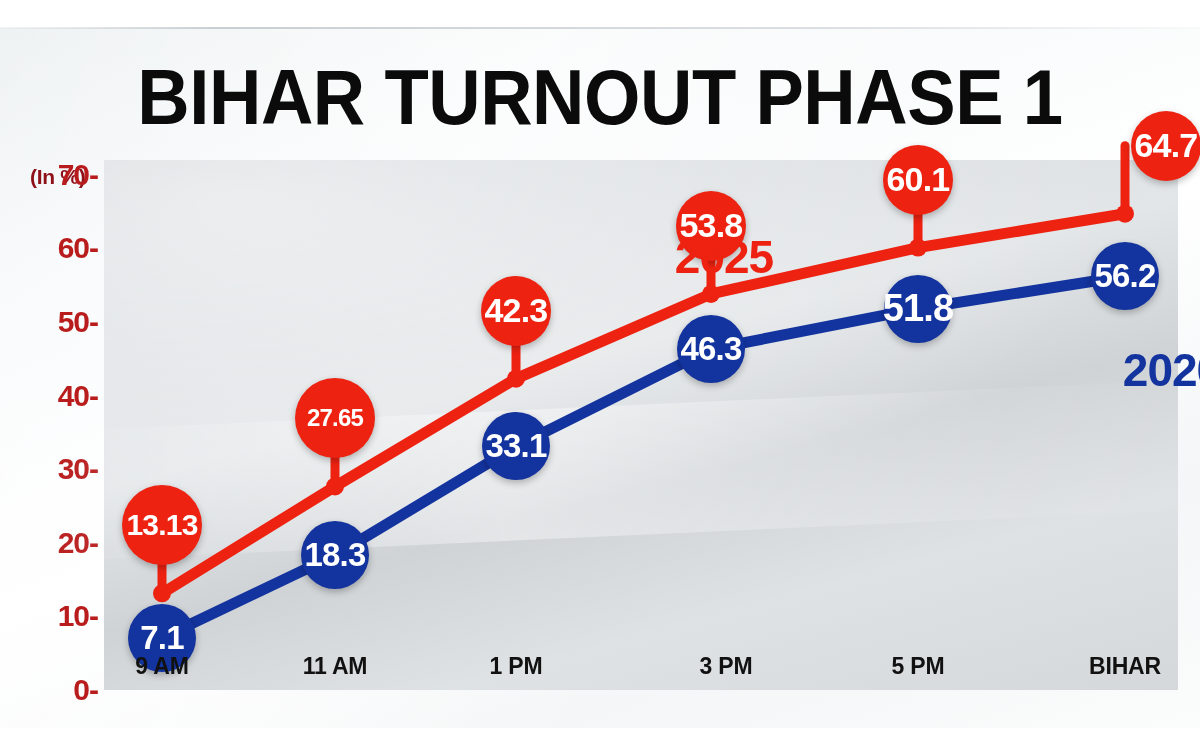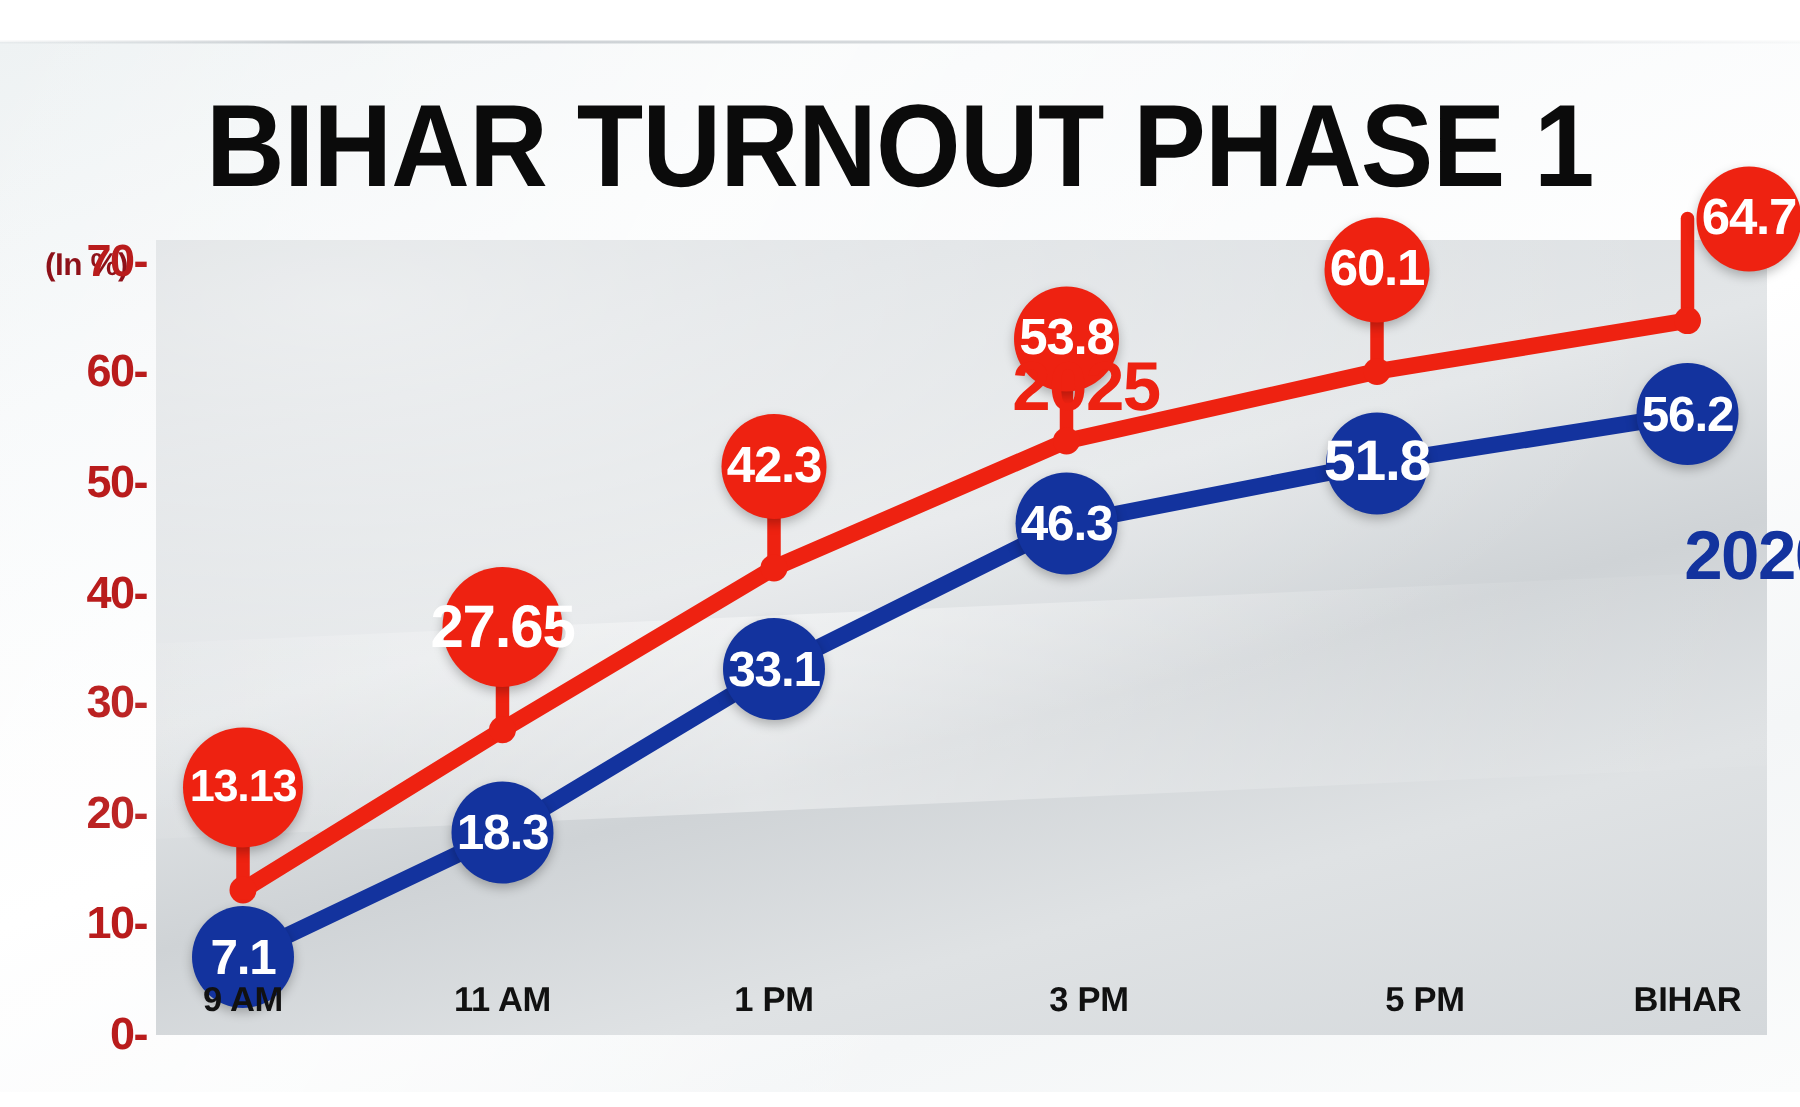--- a/index.html
+++ b/index.html
@@ -223,39 +223,39 @@
           <circle cx="231" cy="395.2916666666667" r="7" fill="#13339e"></circle>
           <circle cx="412" cy="286.3472222222222" r="7" fill="#13339e"></circle>
           <circle cx="607" cy="189.1805555555556" r="7" fill="#13339e"></circle>
           <circle cx="814" cy="148.69444444444446" r="7" fill="#13339e"></circle>
           <circle cx="1021" cy="116.30555555555554" r="7" fill="#13339e"></circle>
         </g>
     </svg>
 
     <div id="bubbles">
         <div class="bubble red" style="left: 58px; top: 365.349px; width: 80px; height: 80px; font-size: 30px;">13.13</div>
-        <div class="bubble red" style="left: 231px; top: 258.465px; width: 80px; height: 80px; font-size: 40px;">27.65</div>
+        <div class="bubble red" style="left: 231px; top: 258.465px; width: 80px; height: 80px; font-size: 24px;">27.65</div>
         <div class="bubble red" style="left: 412px; top: 150.625px; width: 70px; height: 70px; font-size: 34px;">42.3</div>
         <div class="bubble red" style="left: 607px; top: 65.9722px; width: 70px; height: 70px; font-size: 34px;">53.8</div>
         <div class="bubble red" style="left: 814px; top: 19.5972px; width: 70px; height: 70px; font-size: 34px;">60.1</div>
         <div class="bubble red" style="left: 1021px; top: -14.2639px; width: 70px; height: 70px; font-size: 34px; margin-left: 41px;">64.7</div>
         <div class="bubble blue" style="left: 58px; top: 477.736px; width: 68px; height: 68px; font-size: 33px;">7.1</div>
         <div class="bubble blue" style="left: 231px; top: 395.292px; width: 68px; height: 68px; font-size: 33px;">18.3</div>
         <div class="bubble blue" style="left: 412px; top: 286.347px; width: 68px; height: 68px; font-size: 33px;">33.1</div>
         <div class="bubble blue" style="left: 607px; top: 189.181px; width: 68px; height: 68px; font-size: 33px;">46.3</div>
         <div class="bubble blue" style="left: 814px; top: 148.694px; width: 68px; height: 68px; font-size: 38px;">51.8</div>
         <div class="bubble blue" style="left: 1021px; top: 116.306px; width: 68px; height: 68px; font-size: 33px;">56.2</div>
       </div>
 
     <div id="xaxis">
         <div class="xtick" style="left: 58px;">9 AM</div>
         <div class="xtick" style="left: 231px;">11 AM</div>
         <div class="xtick" style="left: 412px;">1 PM</div>
         <div class="xtick" style="left: 607px; margin-left: 15px;">3 PM</div>
-        <div class="xtick" style="left: 814px; margin-left: 32px;">5 PM</div>
+        <div class="xtick" style="left: 814px;">5 PM</div>
         <div class="xtick" style="left: 1021px;">BIHAR</div>
       </div>
 
     <div class="series-tag red" id="tag-2025" style="left: 604px; top: 97px; color: rgb(238, 34, 17); margin-left: 16px;">2025</div>
     <div class="series-tag blue" id="tag-2020" style="left: 1068px; top: 210px; color: rgb(19, 51, 158);">2020</div>
   </div>
 
 </div>
 
 </body></html>

